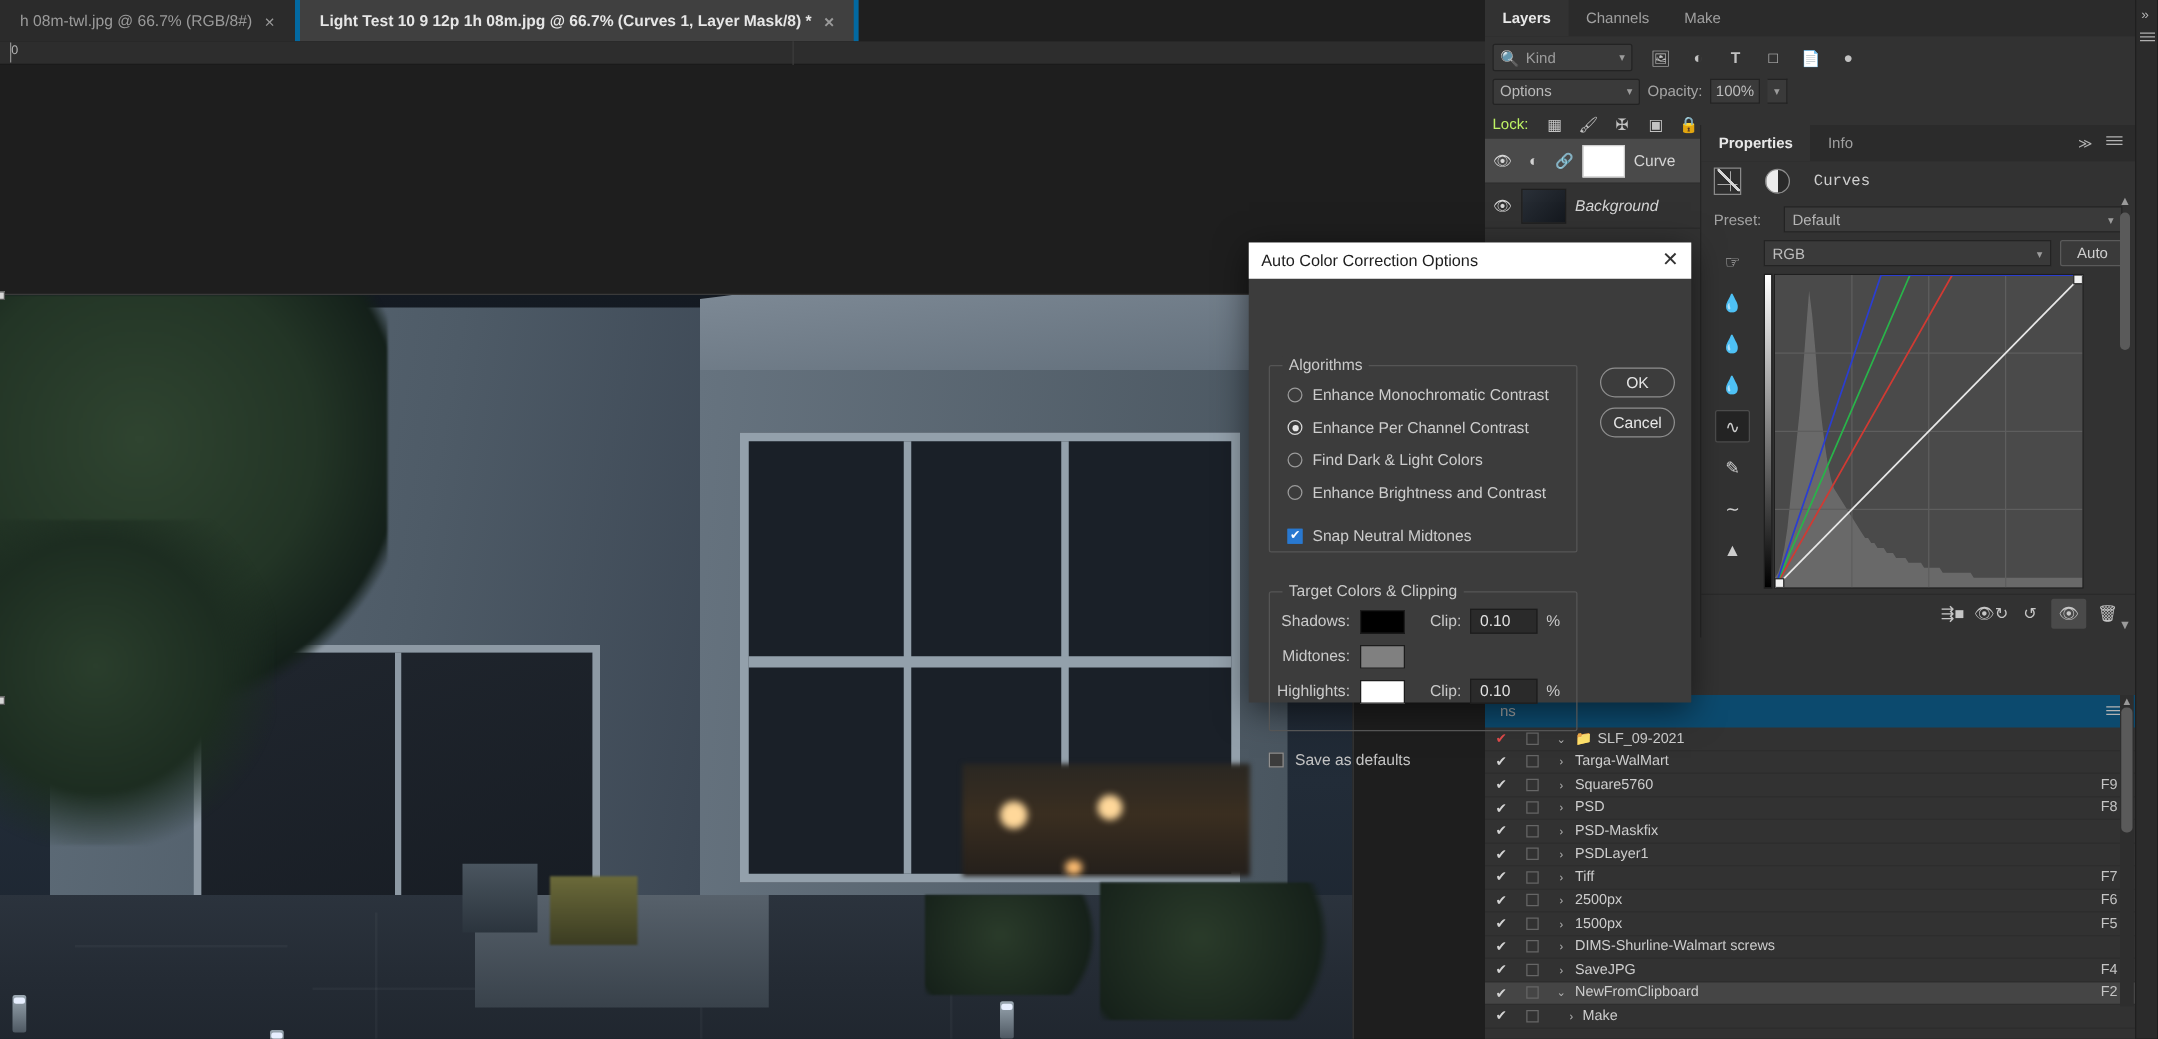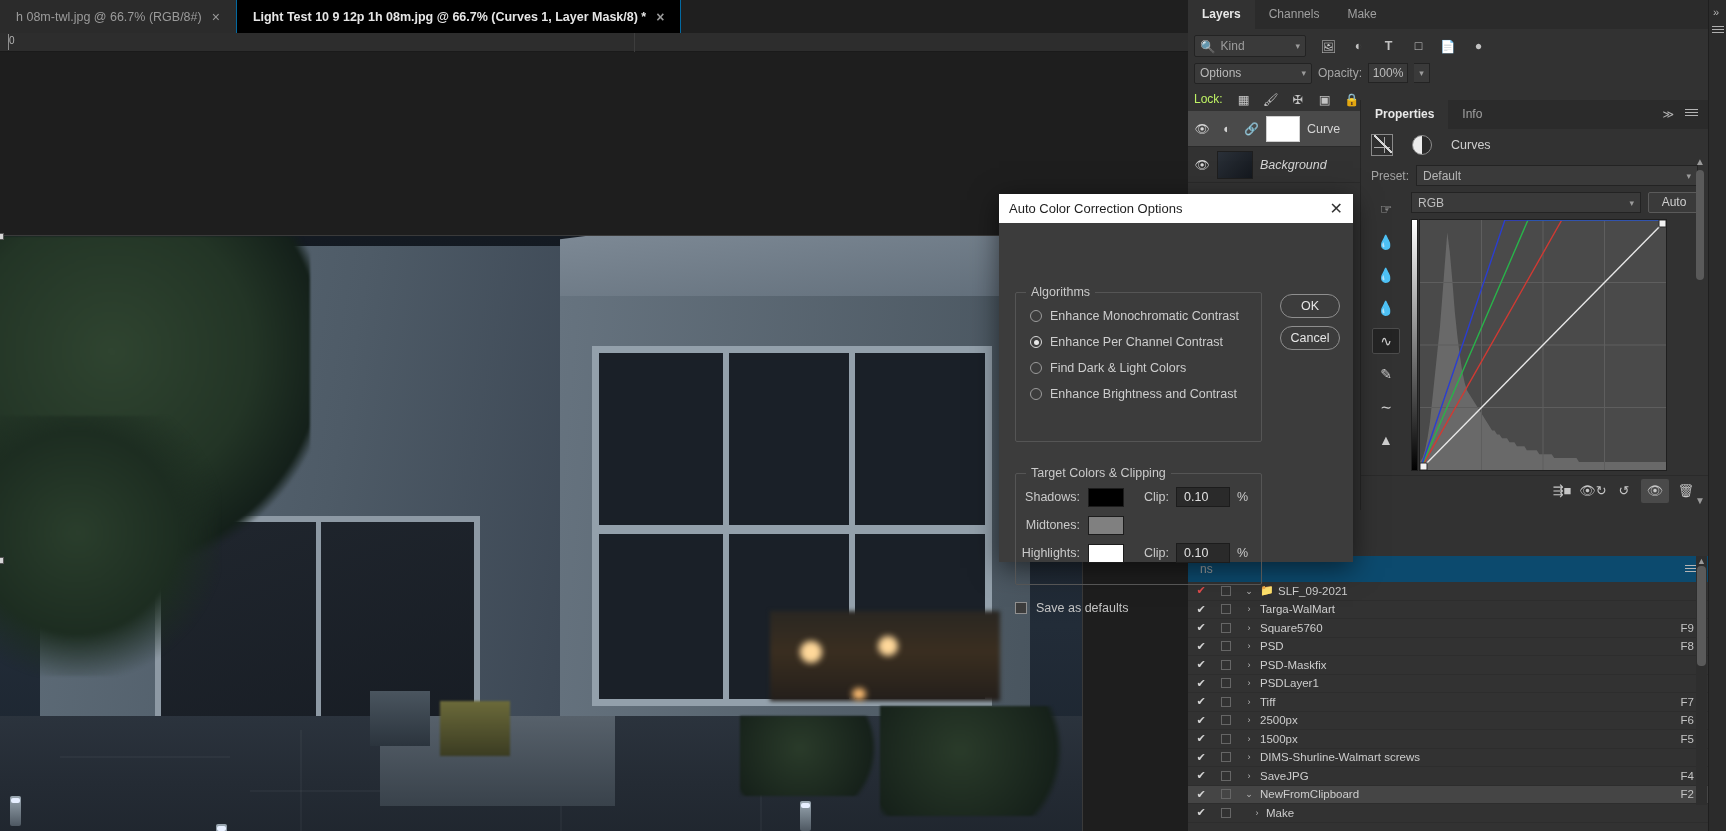--- a/index.html
+++ b/index.html
@@ -11,22 +11,22 @@
     color:#c9c9c9;
     -webkit-font-smoothing:antialiased;
   }
   #app{ position:relative; width:1726px; height:831px; }
 
   
   .tabbar{ position:absolute; left:0; top:0; width:1726px; height:33px;
            background:#1f1f1f; display:flex; align-items:stretch; }
   .tab{ display:flex; align-items:center; gap:10px; padding:0 16px;
         font-size:12.5px; color:#9b9b9b; background:#2b2b2b;
-        border-right:1px solid #0369a1; white-space:nowrap; }
-  .tab.active{ background:#000000; color:#e6e6e6; font-weight:bold; }
+        border-right:4px solid #0369a1; white-space:nowrap; }
+  .tab.active{ background:#404040; color:#e6e6e6; font-weight:bold; }
   .tab .tclose{ font-size:14px; color:#9a9a9a; line-height:1; }
   .tabbar .tfill{ flex:1; background:#1f1f1f; }
 
   
   .ruler{ position:absolute; left:0; top:33px; width:1188px; height:19px;
           background:#2d2d2d; border-bottom:1px solid #1a1a1a; }
   .ruler .zero{ position:absolute; left:9px; top:2px; font-size:10px; color:#b4b4b4; }
   .ruler .mk{ position:absolute; top:0; width:1px; height:19px; background:#3d3d3d; }
   .ruler .vline{ position:absolute; left:8px; top:1px; width:1px; height:16px; background:#8e8e8e; }
 
@@ -126,35 +126,35 @@
   .linkic{ color:#cfcfcf; font-size:12px; }
 
   
   .props{ position:absolute; left:1360px; top:100px; width:348px; height:410px;
           background:#323232; border-left:1px solid #262626; }
   .props .ptabs{ height:29px; background:#2b2b2b; display:flex; align-items:center; position:relative; }
   .props .dd{ position:absolute; right:34px; top:8px; color:#b4b4b4; font-size:11px; }
   .props .hm{ position:absolute; right:10px; top:9px; width:13px; }
   .props .hm i{ display:block; height:1px; background:#b4b4b4; margin-bottom:2px; }
 
-  .proptitle{ display:flex; align-items:center; gap:19px; height:32px; padding:0 10px; }
+  .proptitle{ display:flex; align-items:center; gap:19px; height:32px; padding:0 10px;font-family:Liberation Mono, monospace; }
   .gradico{ width:22px; height:22px; border:1px solid #8a8a8a; position:relative; background:#2f2f2f; }
   .gradico::before{ content:''; position:absolute; left:2px; top:2px; right:2px; bottom:2px;
        background:
         linear-gradient(to right, transparent 32%, #aaa 32%, #aaa 34%, transparent 34%),
         linear-gradient(to bottom, transparent 32%, #aaa 32%, #aaa 34%, transparent 34%),
         linear-gradient(to right, transparent 65%, #aaa 65%, #aaa 67%, transparent 67%),
         linear-gradient(to bottom, transparent 65%, #aaa 65%, #aaa 67%, transparent 67%);}
   .gradico::after{ content:''; position:absolute; left:2px; bottom:2px; width:18px; height:18px;
        background:linear-gradient(45deg, transparent 46%, #d6d6d6 46%, #d6d6d6 54%, transparent 54%); }
   .circico{ width:20px; height:20px; border-radius:50%;
        background:linear-gradient(90deg,#ececec 50%, #2a2a2a 50%); border:1px solid #8d8d8d; }
   .ptitle{ font-size:12.5px; color:#cfcfcf; }
 
-  .presetrow{ display:flex; align-items:center; gap:7px; padding:4px 10px 0 10px; }
+  .presetrow{ display:flex; align-items:center; gap:18px; padding:4px 10px 0 10px; }
   .presetlbl{ font-size:12px; color:#a3a3a3; }
   .presetsel{ flex:1; height:21px; background:#3a3a3a; border:1px solid #232323;
               display:flex; align-items:center; padding:0 6px; font-size:12px; color:#b6b6b6; }
   .presetsel .cv{ margin-left:auto; font-size:9px; color:#9c9c9c; }
 
   .curvebody{ display:flex; padding:6px 8px 0 6px; gap:6px; }
   .ctools{ width:38px; display:flex; flex-direction:column; align-items:center; gap:7px; padding-top:4px; }
   .ctool{ width:28px; height:26px; display:flex; align-items:center; justify-content:center;
           color:#cdcdcd; font-size:14px; border-radius:2px; }
   .ctool.on{ background:#242424; border:1px solid #4c4c4c; }
@@ -622,20 +622,24 @@
             <span>Enhance Per Channel Contrast</span>
           </div>
           <div class="opt">
             <span class="radio"></span>
             <span>Find Dark &amp; Light Colors</span>
           </div>
           <div class="opt">
             <span class="radio"></span>
             <span>Enhance Brightness and Contrast</span>
           </div>
+          <div class="opt" style="margin-top:9px">
+            <span class="chk on"></span>
+            <span>Snap Neutral Midtones</span>
+          </div>
         </div>
       </div>
 
       <div class="fieldset" style="left:16px;top:203px;width:247px;height:112px">
         <span class="legend">Target Colors &amp; Clipping</span>
         <div style="padding:9px 0 0 0">
           <div class="crow">
             <span class="cl">Shadows:</span>
             <span class="swatch" style="background:#000"></span>
             <span class="clipl">Clip:</span>

